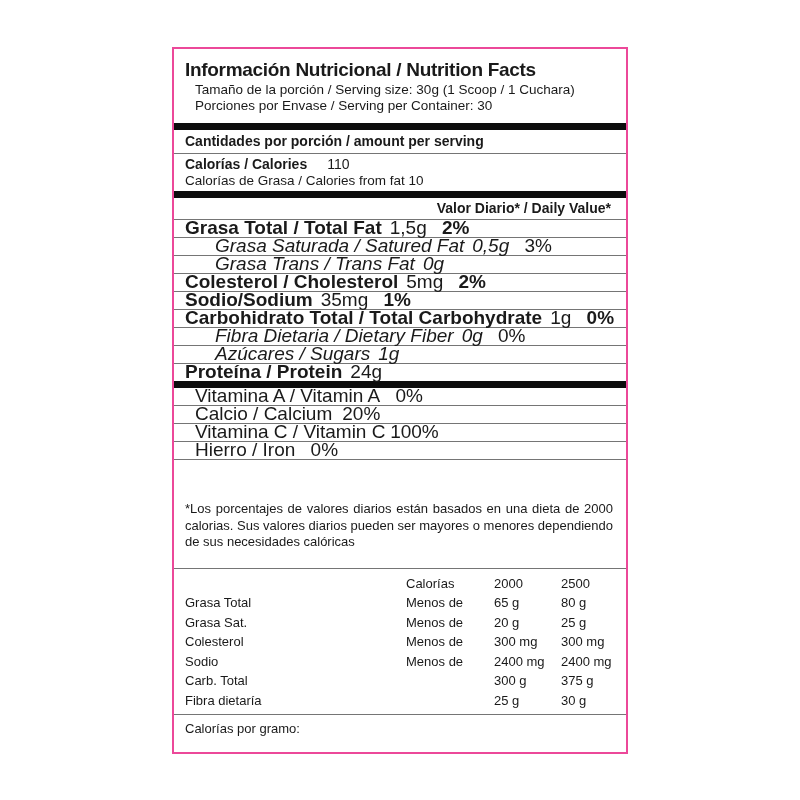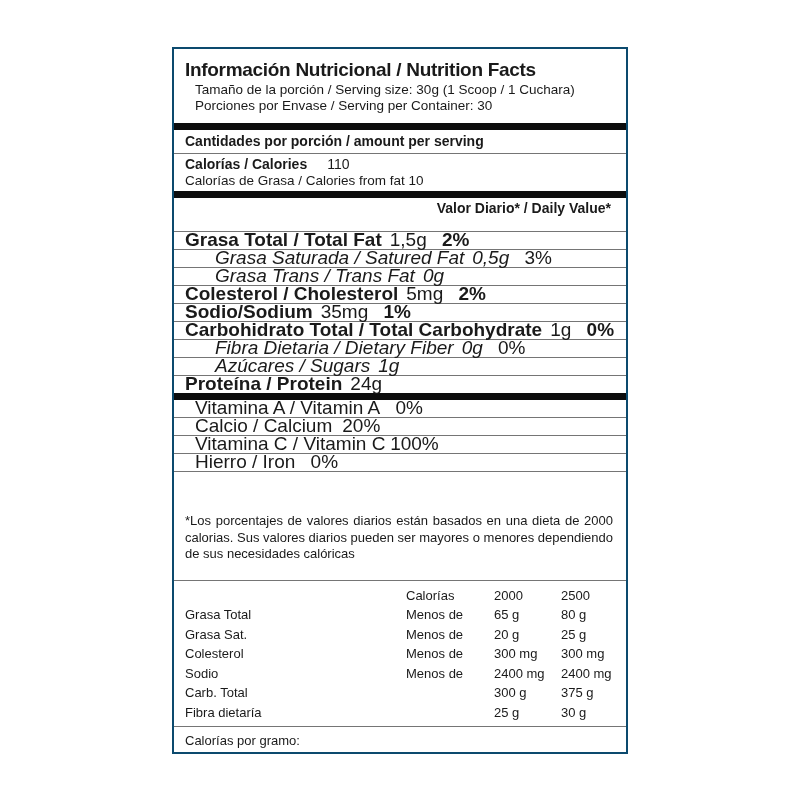--- a/index.html
+++ b/index.html
@@ -6,21 +6,21 @@
   html, body {
     width: 800px; height: 800px;
     background: #ffffff;
     font-family: "Liberation Sans", sans-serif;
     color: #1a1a1a;
   }
   .label {
     position: absolute;
     left: 172px; top: 47px;
     width: 456px; height: 707px;
-    border: 2px solid #0c4a6e;
+    border: 2px solid #ec4899;
     background: #ffffff;
     overflow: hidden;
   }
   .b { font-weight: bold; }
   .bar { height: 7px; background: #0d0d0d; }
   .thin-line { border-top: 1px solid #757575; }
 
   
   .sec-header { padding: 8px 12px 5px 11px; }
   .title {
@@ -39,21 +39,21 @@
     border-bottom: 1px solid #757575;
   }
   .calories-block { padding: 2px 12px 3px 11px; }
   .calories-main { font-size: 14px; line-height: 17px; }
   .calories-main .val { font-weight: normal; margin-left: 20px; }
   .calories-sub { font-size: 13.5px; line-height: 15px; }
 
   
   .dv-header {
     text-align: right; font-size: 14px; font-weight: bold;
-    padding: 2px 15px 14px 12px; line-height: 17px;
+    padding: 2px 15px 2px 12px; line-height: 17px;
     border-bottom: 1px solid #757575;
   }
 
   
   .nrow {
     display: flex; align-items: baseline;
     font-size: 19px; line-height: 16px;
     padding: 0 12px 1px 11px;
     border-bottom: 1px solid #757575;
   }

